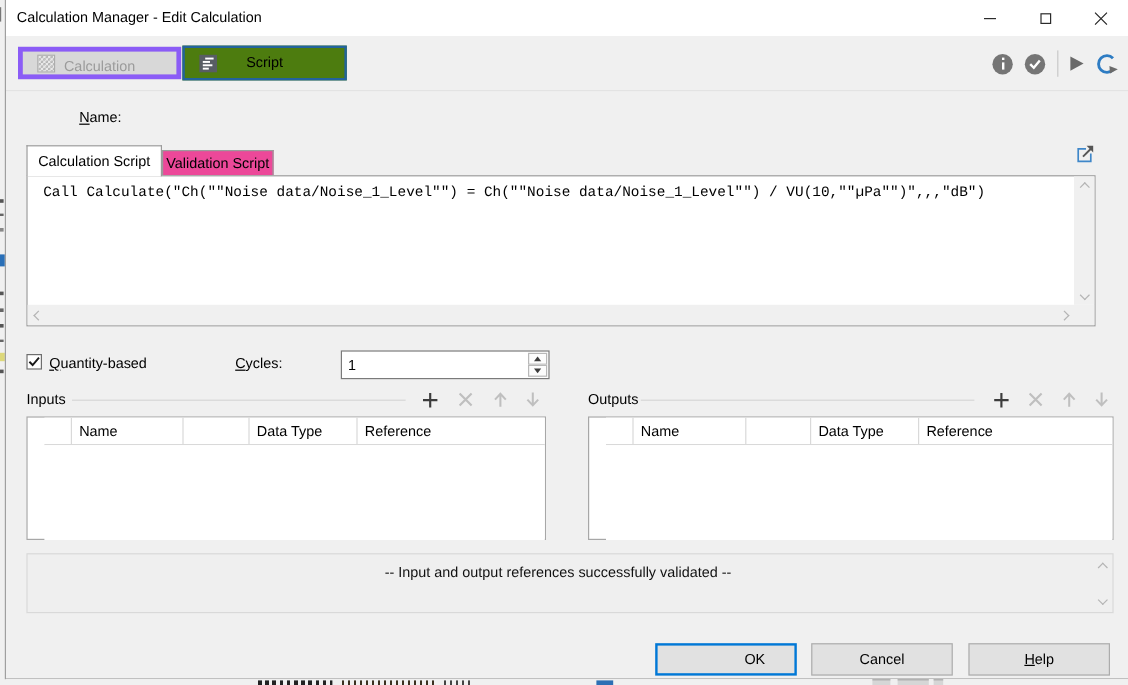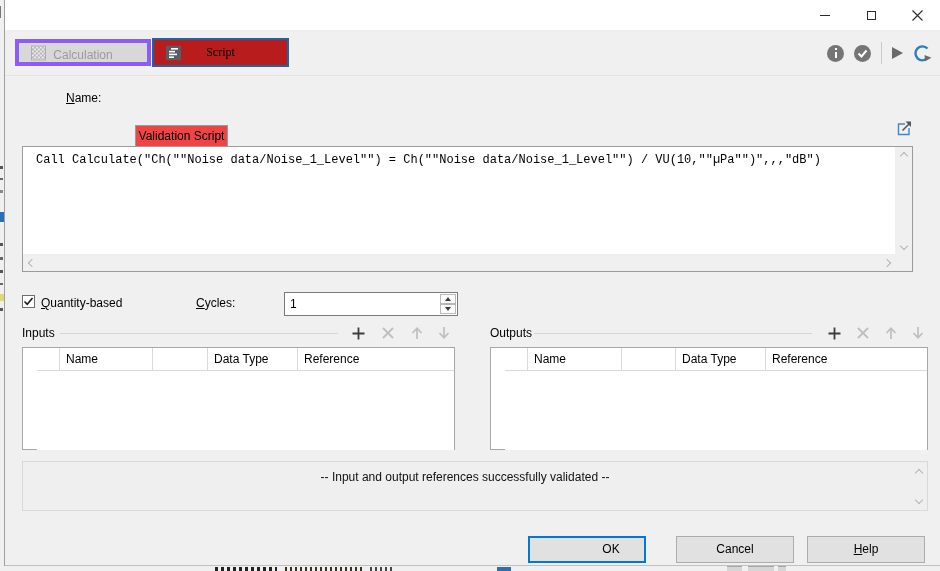--- a/index.html
+++ b/index.html
@@ -24,21 +24,21 @@
   .winbtn { width:46px; height:30px; display:flex; align-items:center; justify-content:center; }
   .glyph-min { width:10px; height:1px; background:#2b2b2b; }
   .glyph-max { width:9px; height:9px; border:1px solid #2b2b2b; }
 
   
   .toolbar-sep { left:5px; top:75px; width:935px; height:1px; background:#e3e3e3; }
   .tb-btn { position:absolute; top:39px; height:27px; display:block; }
   .tb-btn .tb-icon { position:absolute; left:12px; top:50%; transform:translateY(-50%); }
   .tb-btn .tb-label { display:block; width:100%; text-align:center; line-height:25px; }
   .btn-calculation { left:15px; width:136px; background:#d8d8d8; border:4px solid #8b5cf6; color:#9b9b9b; }
-  .btn-script { left:152px; top:38px; width:137px; height:29px; background:#b91c1c; border:2px solid #22639c; color:#000;font-family:Liberation Serif, serif; }
+  .btn-script { left:152px; top:38px; width:137px; height:29px; background:#4d7c0f; border:2px solid #22639c; color:#000; }
   .btn-script .tb-label { line-height:25px; }
   .icon-checker {
     width:15px; height:15px; border:1px solid #adadad;
     background-color:#e9e9e9;
     background-image:
       linear-gradient(45deg,#b3b3b3 25%,transparent 25%,transparent 75%,#b3b3b3 75%),
       linear-gradient(45deg,#b3b3b3 25%,transparent 25%,transparent 75%,#b3b3b3 75%);
     background-size:4px 4px; background-position:0 0,2px 2px;
   }
   .tb-right { position:absolute; top:40px; right:8px; height:26px; display:flex; align-items:center; gap:10px; }
@@ -50,21 +50,21 @@
 
   
   .lbl { position:absolute; color:#000; }
   .mn { text-decoration:underline; }
   .name-input { left:150px; top:86px; width:778px; height:23px; background:#fff; border:1px solid #4f96dc; display:flex; align-items:center; }
   .sel-text { background:#0078d7; color:#fff; padding:1px 2px; margin-left:2px; }
 
   
   .tab { position:absolute; text-align:center; border:1px solid #9b9b9b; border-bottom:none; }
   .tab-active { left:22px; top:121px; width:113px; height:26px; background:#fff; z-index:3; line-height:24px; }
-  .tab-inactive { left:135px; top:125px; width:93px; height:40px; background:#ef4444; z-index:1; line-height:20px; }
+  .tab-inactive { left:135px; top:125px; width:93px; height:40px; background:#ec4899; z-index:1; line-height:20px; }
 
   
   .script-pane { left:22px; top:146px; width:891px; height:126px; background:#fff; border:1px solid #9b9b9b; z-index:2; }
   .script-text {
     position:absolute; left:0; top:0; right:17px; bottom:17px;
     padding:6px 4px 0 13px; font-family:"Liberation Mono", monospace;
     font-size:12px; white-space:pre; overflow:hidden; color:#000;
   }
   .vscroll { position:absolute; right:0; top:0; width:17px; bottom:17px; background:#f0f0f0; }
   .hscroll { position:absolute; left:0; bottom:0; right:17px; height:17px; background:#f0f0f0; }
@@ -97,21 +97,21 @@
   .io-cell { border-right:1px solid #d9d9d9; padding:4px 0 0 6px; overflow:hidden; white-space:nowrap; }
   .io-cell:last-child { border-right:none; flex:1; }
   .io-body { height:79px; background:#fff; }
 
   
   .status-box { left:22px; top:461px; width:906px; height:50px; background:#efefef; border:1px solid #d9d9d9; }
   .status-text { position:absolute; left:0; right:20px; top:8px; text-align:center; color:#111; }
 
   
   .footer-btn { position:absolute; top:536px; width:118px; height:27px; background:#e1e1e1; border:1px solid #acacac; text-align:center; line-height:25px; }
-  .btn-ok { left:528px; border:2px solid #0078d7; line-height:23px;padding-left:48px; }
+  .btn-ok { left:546px; border:2px solid #0078d7; line-height:23px;padding-left:48px; }
   .btn-cancel { left:676px; }
   .btn-help { left:807px; }
 
   
   .bg-bottom { left:5px; top:566px; width:935px; height:5px; background:#f0f0f0; }
 </style>
 </head>
 <body>
 
 <div id="root">
@@ -125,20 +125,21 @@
     <div class="mark" style="left:0;top:243px;width:3px;height:3px;background:#555;"></div>
     <div class="mark" style="left:0;top:257px;width:3px;height:3px;background:#666;"></div>
     <div class="mark" style="left:0;top:270px;width:3px;height:3px;background:#555;"></div>
     <div class="mark" style="left:0;top:283px;width:3px;height:2px;background:#666;"></div>
     <div class="mark" style="left:0;top:294px;width:4px;height:7px;background:#ddd87a;"></div>
     <div class="mark" style="left:0;top:308px;width:3px;height:3px;background:#555;"></div>
   </div>
   <div class="abs dlg-left-border"></div>
 
   <div class="abs titlebar">
+    <span class="title-text">Calculation Manager - Edit Calculation</span>
     <div class="winbtns">
       <div class="winbtn">
         <div class="glyph-min"></div>
       </div>
       <div class="winbtn">
         <div class="glyph-max"></div>
       </div>
       <div class="winbtn">
         <svg width="11" height="11" viewBox="0 0 11 11">
           <path d="M0.5 0.5 L10.5 10.5 M10.5 0.5 L0.5 10.5" stroke="#2b2b2b" stroke-width="1.1" fill="none"></path>
@@ -172,20 +173,23 @@
     <div class="icon-play"></div>
     <svg width="19" height="19" viewBox="0 0 19 19">
       <path d="M14.5 4.5 A7 7 0 1 0 14.5 14.2" fill="none" stroke="#2e7cc3" stroke-width="2.4"></path>
       <polygon points="11.5,11 18.5,13.8 12,17.2" fill="#6a6a6a"></polygon>
     </svg>
   </div>
   <div class="abs toolbar-sep"></div>
 
   <div class="lbl" style="left:22px;top:91px;margin-left:44px;"><span class="mn">N</span><span>ame:</span></div>
 
+  <div class="tab tab-active">
+    <span>Calculation Script</span>
+  </div>
   <div class="tab tab-inactive">
     <span>Validation Script</span>
   </div>
 
   <div class="abs expand-btn">
     <svg width="19" height="19" viewBox="0 0 19 19">
       <path d="M10 6 H3.5 V16.5 H14 V10" fill="none" stroke="#3f87c9" stroke-width="1.4"></path>
       <path d="M7.5 12.5 L14.5 5.5" stroke="#555" stroke-width="1.6"></path>
       <polygon points="10.5,3.5 16,3.5 16,9" fill="#555"></polygon>
     </svg>

